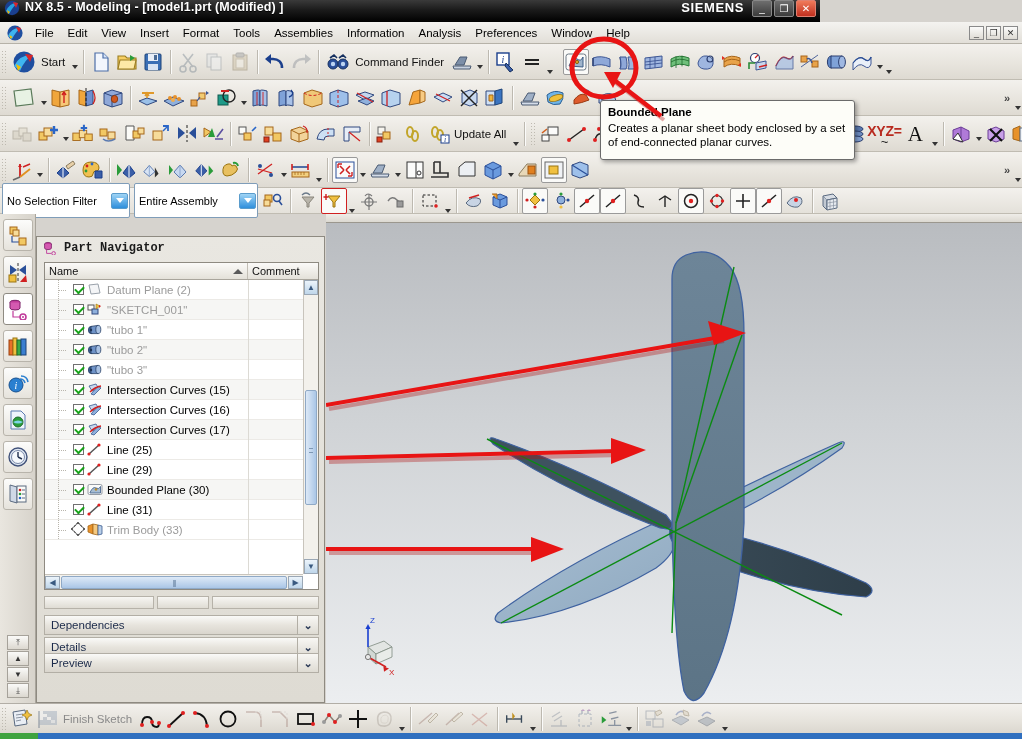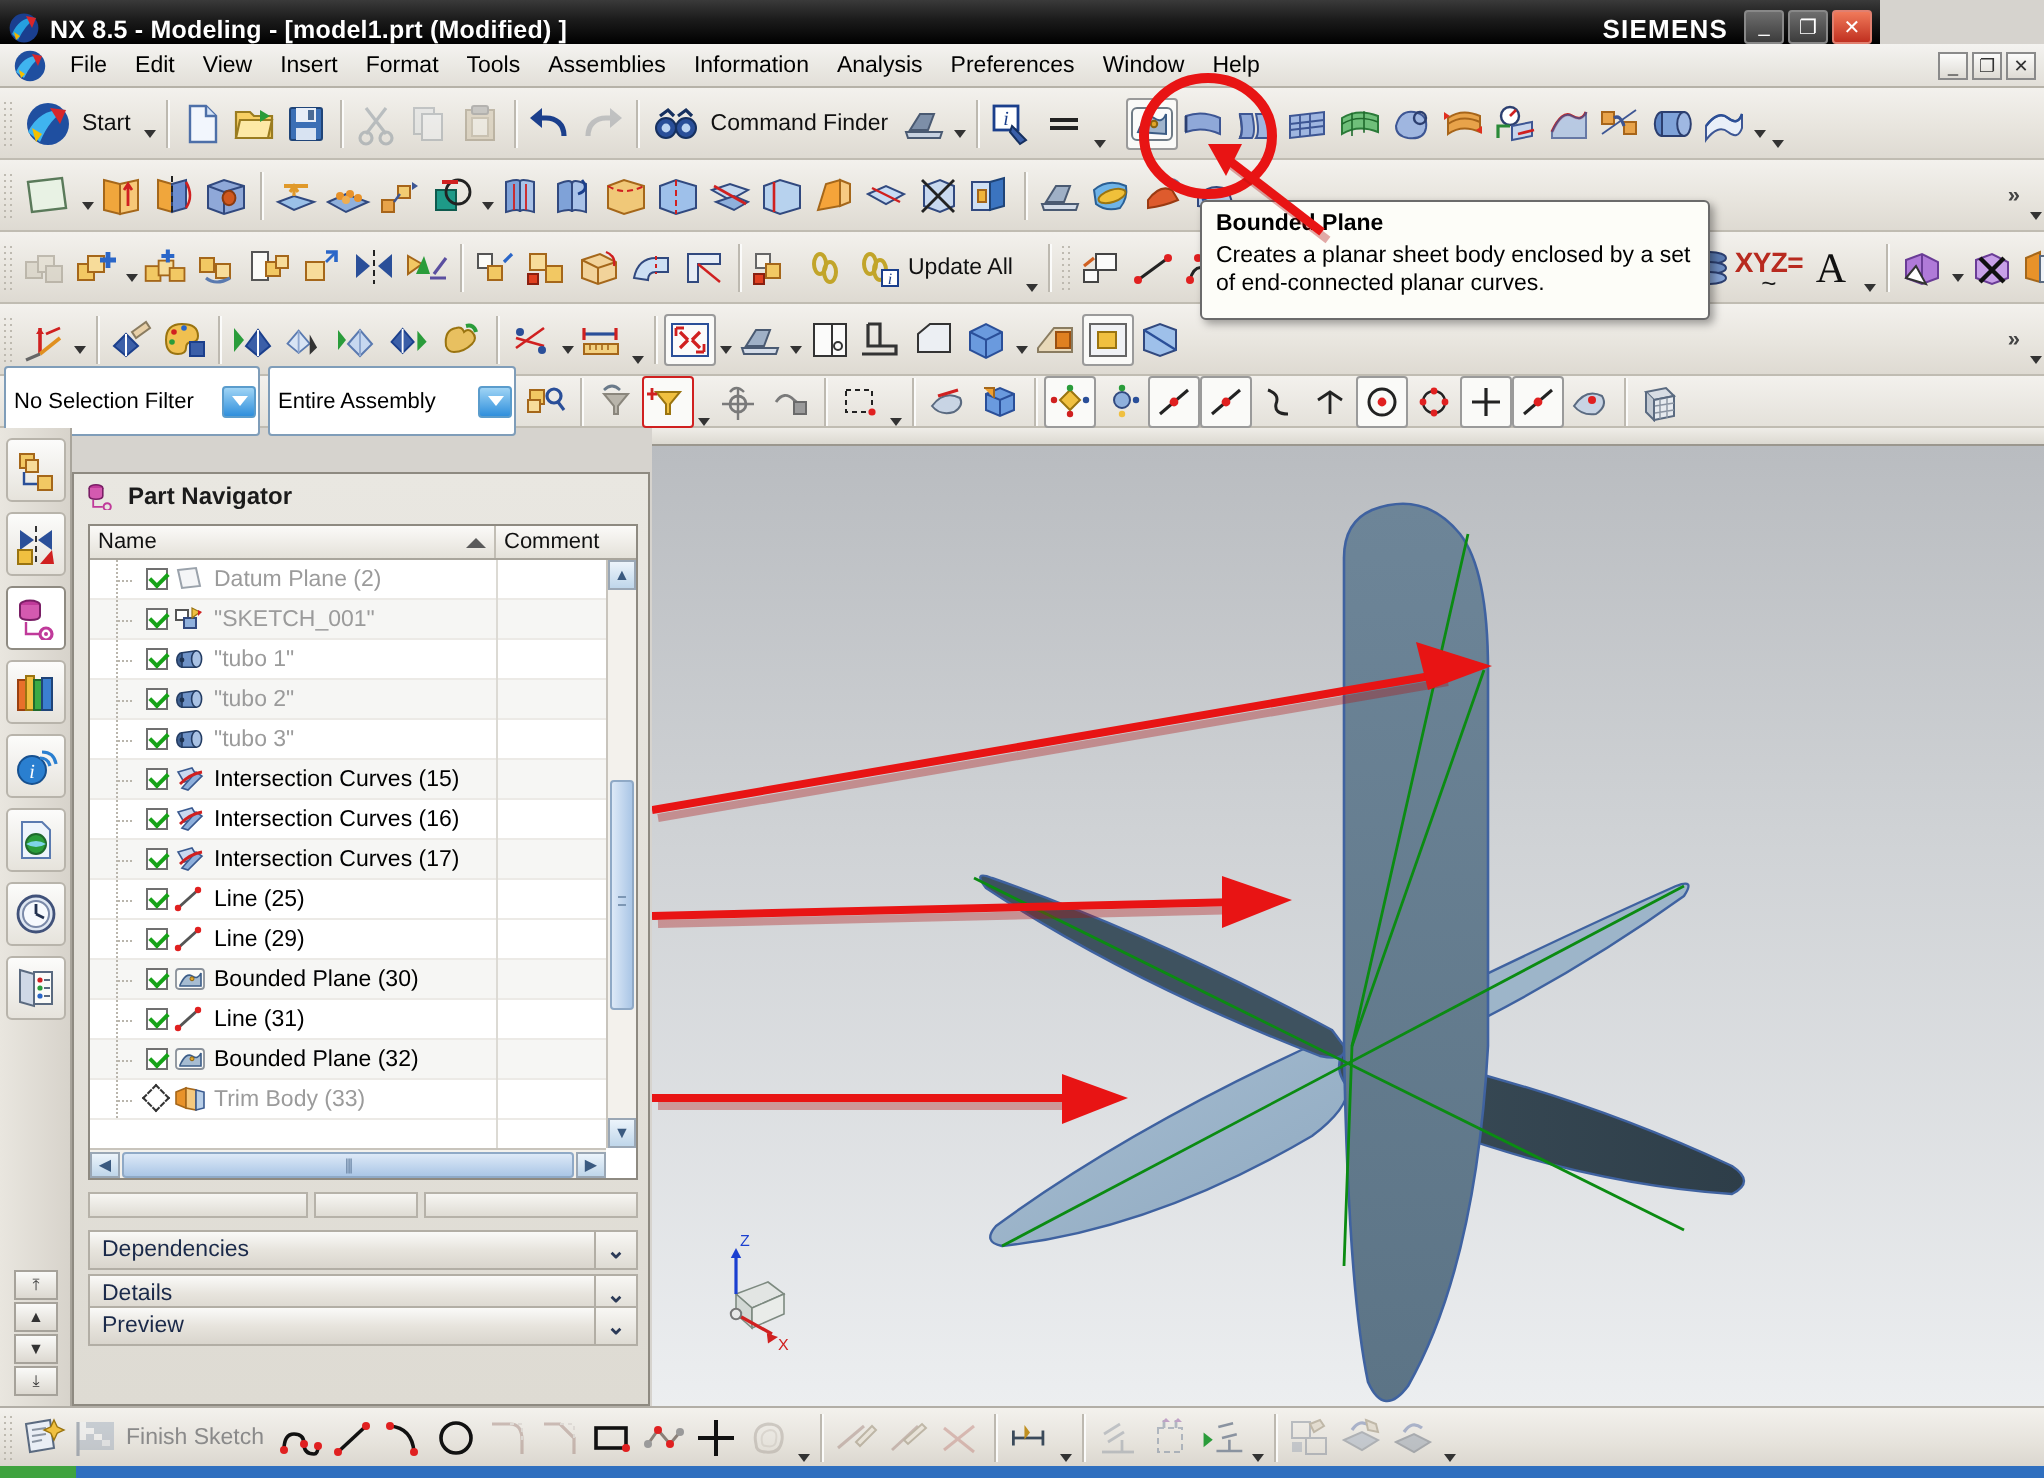--- a/index.html
+++ b/index.html
@@ -8,23 +8,23 @@
     width:1022px; height:739px; overflow:hidden;
     font-family:"Liberation Sans", sans-serif;
     font-size:11px;
     background:#d6d3ce;
     -webkit-font-smoothing:none;
   }
   #app { position:relative; width:1022px; height:739px; }
 
   
   .titlebar {
-    position:absolute; left:0; top:0; width:940px; height:22px;
+    position:absolute; left:0; top:0; width:820px; height:22px;
     background:linear-gradient(to bottom,#3a3a3a 0%,#1b1b1b 45%,#000 100%);
-    display:flex; align-items:flex-end;
+    display:flex; align-items:flex-start;
   }
   .titlebar .tb-icon { width:16px; height:16px; margin-left:4px; margin-right:5px; flex:none; position:relative;}
   .titlebar .tb-text {
     color:#fff; font-weight:bold; font-size:12.5px; letter-spacing:0.1px;
     text-shadow:0 1px 0 #000; white-space:nowrap;
   }
   .siemens {
     margin-left:auto; color:#fff; font-weight:bold; font-size:13px;
     letter-spacing:0.6px; padding-right:8px;
   }
@@ -126,21 +126,21 @@
     background:linear-gradient(to bottom,#fafaf8,#dcd8d0);
     font-size:8px; line-height:13px; text-align:center; color:#333;
   }
 
   
   .pn {
     position:absolute; left:36px; top:236px; width:289px; height:467px;
     background:linear-gradient(to bottom,#e9e7e1,#dedbd3);
     border:1px solid #8e8a81;
   }
-  .pn-title { height:22px; display:flex; align-items:center; padding-left:6px; }
+  .pn-title { height:22px; display:flex; align-items:center; padding-left:6px;font-family:Liberation Mono, monospace; }
   .pn-title .t { font-size:12px; font-weight:bold; color:#1b1b1b; margin-left:7px;}
   .pn-grid {
     position:absolute; left:7px; top:25px; width:275px; height:328px;
     background:#fff; border:1px solid #8e8a81;
   }
   .pn-head {
     display:flex; height:17px; background:linear-gradient(to bottom,#fbfaf8,#e4e1d9);
     border-bottom:1px solid #a9a59c; font-size:11px;
   }
   .pn-head .hc {
@@ -1523,32 +1523,20 @@
             <div class="chk on"></div>
             <div class="ficon">
               <svg width="15" height="13" viewBox="0 0 15 13">
                 <path d="M2 11 L12 2" stroke="#555" stroke-width="1.5"></path>
                 <circle cx="2" cy="11" r="1.6" fill="#e02020"></circle>
                 <circle cx="12" cy="2" r="1.6" fill="#e02020"></circle>
               </svg>
             </div>
             <div class="rlabel">Line (31)</div>
           </div>
-          <div class="row alt">
-            <div class="indent"></div>
-            <div class="chk on"></div>
-            <div class="ficon">
-              <svg width="16" height="13" viewBox="0 0 16 13">
-                <rect x="1" y="1.5" width="14" height="10" rx="1.5" fill="#fbfbf9" stroke="#8a919a" stroke-width=".9"></rect>
-                <path d="M3 9.5 Q6 3 9 5 Q12 7 13.5 3.5 L13.5 10 L3 10 Z" fill="#a6bcd2" stroke="#3c5d88" stroke-width=".8"></path>
-                <circle cx="9" cy="6.4" r="1" fill="#e0a52a" stroke="#8c6410" stroke-width=".5"></circle>
-              </svg>
-            </div>
-            <div class="rlabel">Bounded Plane (32)</div>
-          </div>
           <div class="row">
             <div class="indent"></div>
             <div class="chk diamond"></div>
             <div class="ficon">
               <svg width="16" height="13" viewBox="0 0 16 13">
                 <path d="M1 3 L6 1 L6 11 L1 9 Z" fill="#e8922a" stroke="#a5671a" stroke-width=".8"></path>
                 <path d="M6 1 L11 2 L11 12 L6 11 Z" fill="#f5c97f" stroke="#a5671a" stroke-width=".8"></path>
                 <path d="M11 2 L15 3 L15 11 L11 12 Z" fill="#b9cfe8" stroke="#3a5a90" stroke-width=".8"></path>
               </svg>
             </div>

